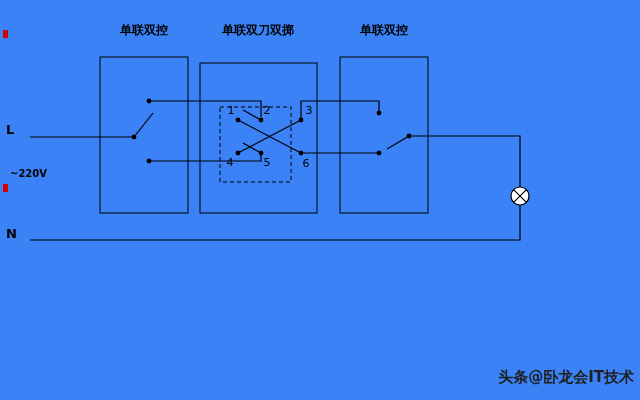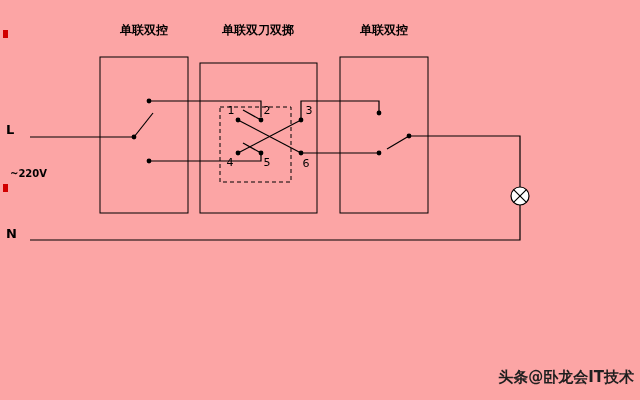--- a/index.html
+++ b/index.html
@@ -1,19 +1,19 @@
 <!DOCTYPE html>
 <html><head>
 <meta charset="utf-8">
 <style>
   html,body{margin:0;padding:0;background:#ffffff;}
   .canvas{
     position:relative;
     width:640px;height:400px;
-    background:#fca5a5;
+    background:#3b82f6;
     font-family:"DejaVu Sans","Liberation Sans",sans-serif;
     overflow:hidden;
   }
   svg{display:block;}
   svg text{fill:#000000;}
   .title{font-size:12px;font-weight:bold;}
   .terminal{font-size:11px;}
   .wire-label{font-size:13px;font-weight:bold;}
   .small-label{font-size:10px;font-weight:bold;}
   .watermark{font-size:15px;font-weight:bold;fill:#1f1f1f;}

